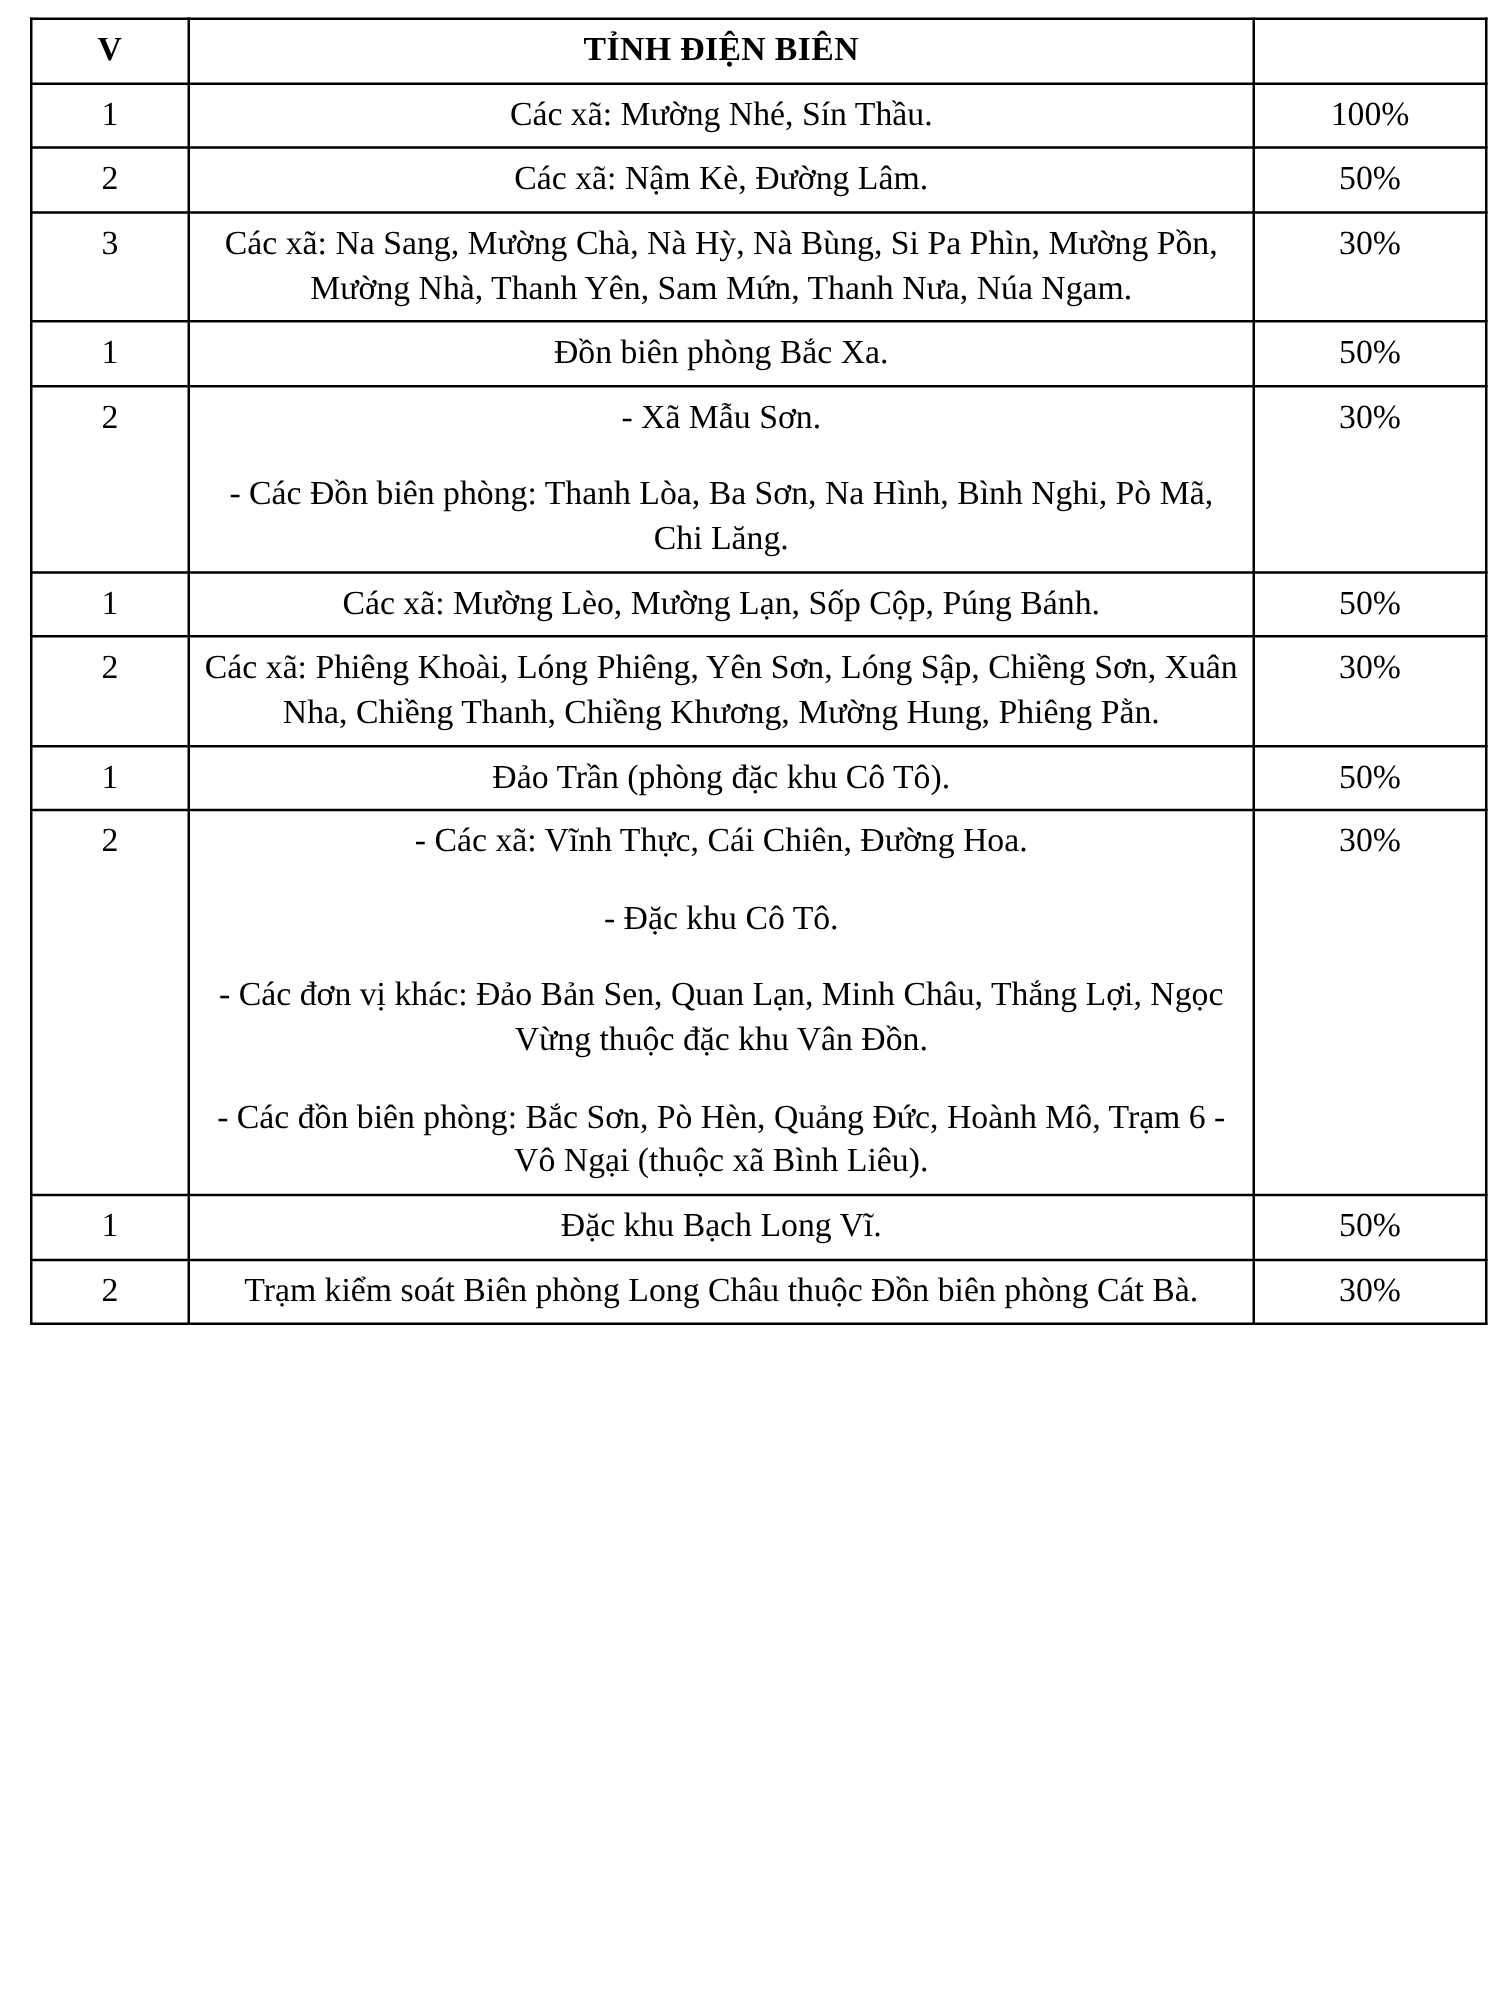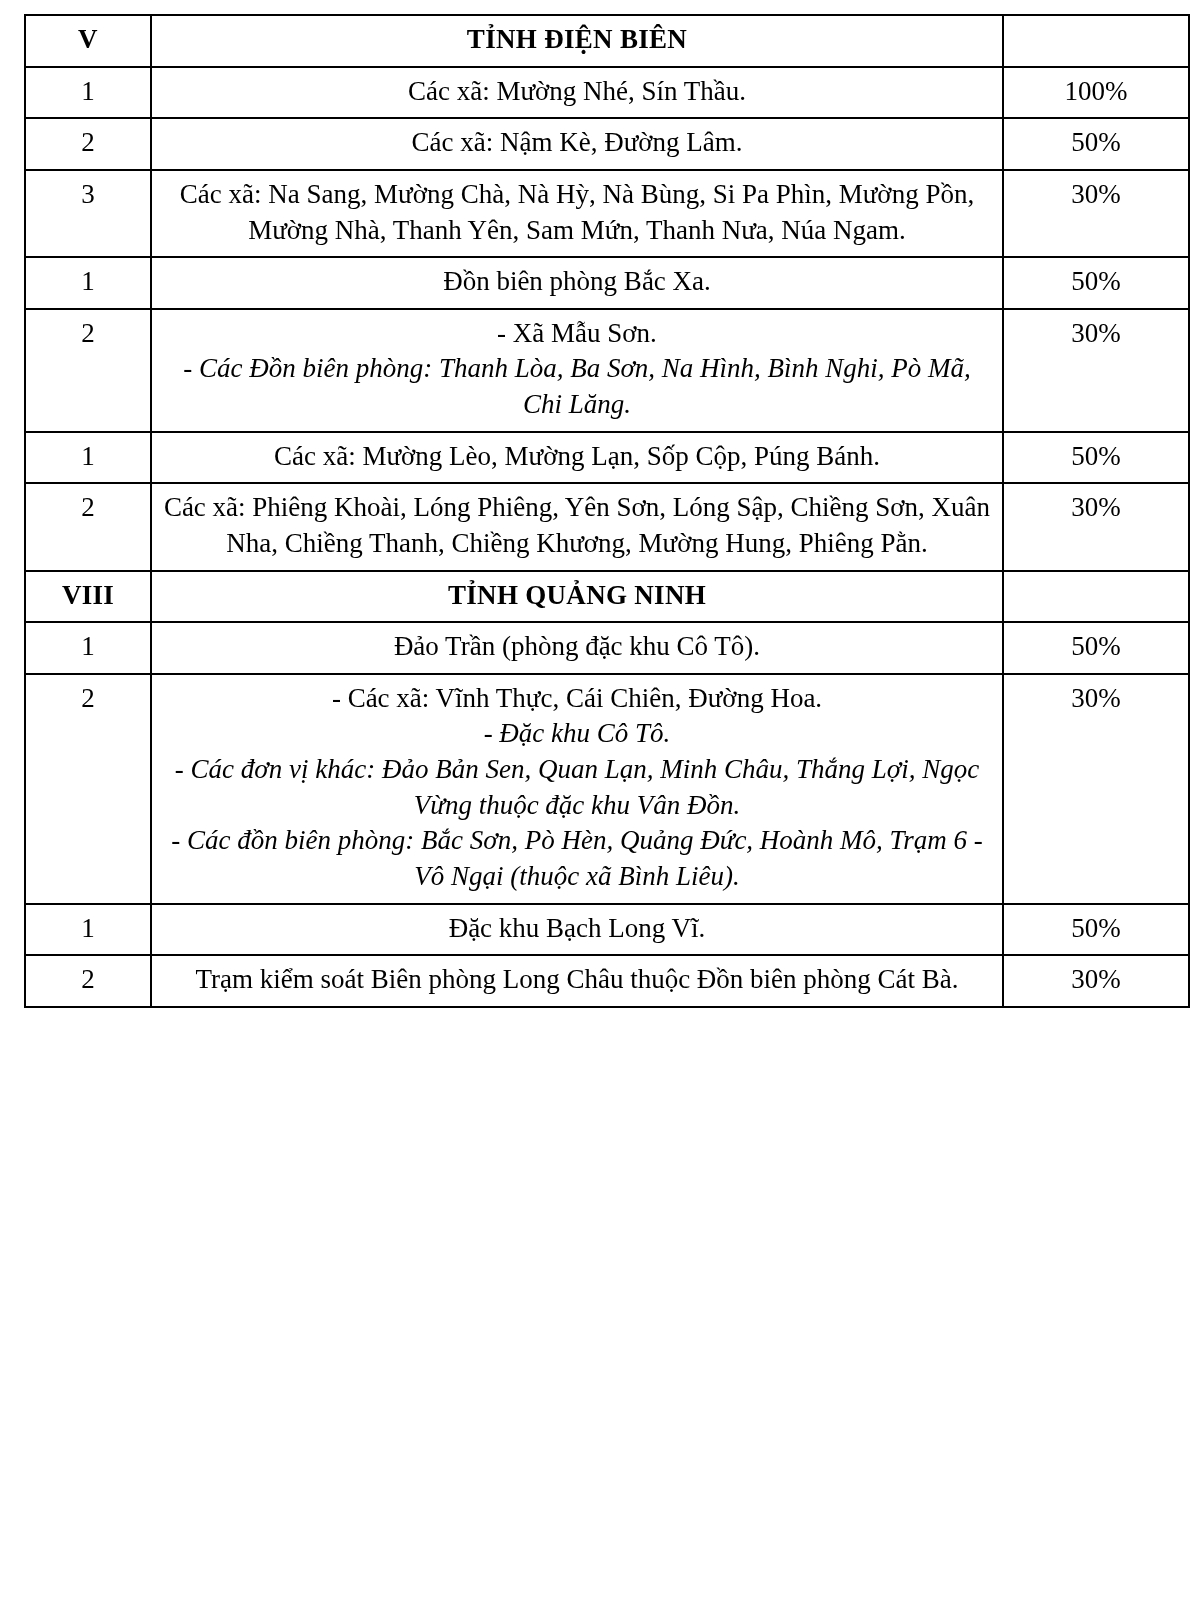--- a/index.html
+++ b/index.html
@@ -47,21 +47,21 @@
     font-weight: bold;
     letter-spacing: 0.3px;
   }
   tr.section-row td.col-num {
     font-weight: bold;
   }
   .para {
     margin: 0;
   }
   .para + .para {
-    font-style: italic;
+    margin-top: 26px;
   }
   td.col-num span,
   td.col-pct span {
     display: block;
   }
 </style>
 </head>
 <body>
 
 <div class="page">
@@ -149,31 +149,20 @@
           <td class="col-num">
             <span>2</span>
           </td>
           <td class="col-content">
             <div class="para">Các xã: Phiêng Khoài, Lóng Phiêng, Yên Sơn, Lóng Sập, Chiềng Sơn, Xuân Nha, Chiềng Thanh, Chiềng Khương, Mường Hung, Phiêng Pằn.</div>
           </td>
           <td class="col-pct">
             <span>30%</span>
           </td>
         </tr>
-        <tr class="section-row">
-          <td class="col-num">
-            <span>VIII</span>
-          </td>
-          <td class="col-content">
-            <div class="para">TỈNH QUẢNG NINH</div>
-          </td>
-          <td class="col-pct">
-            <span></span>
-          </td>
-        </tr>
         <tr class="item-row">
           <td class="col-num">
             <span>1</span>
           </td>
           <td class="col-content">
             <div class="para">Đảo Trần (phòng đặc khu Cô Tô).</div>
           </td>
           <td class="col-pct">
             <span>50%</span>
           </td>

